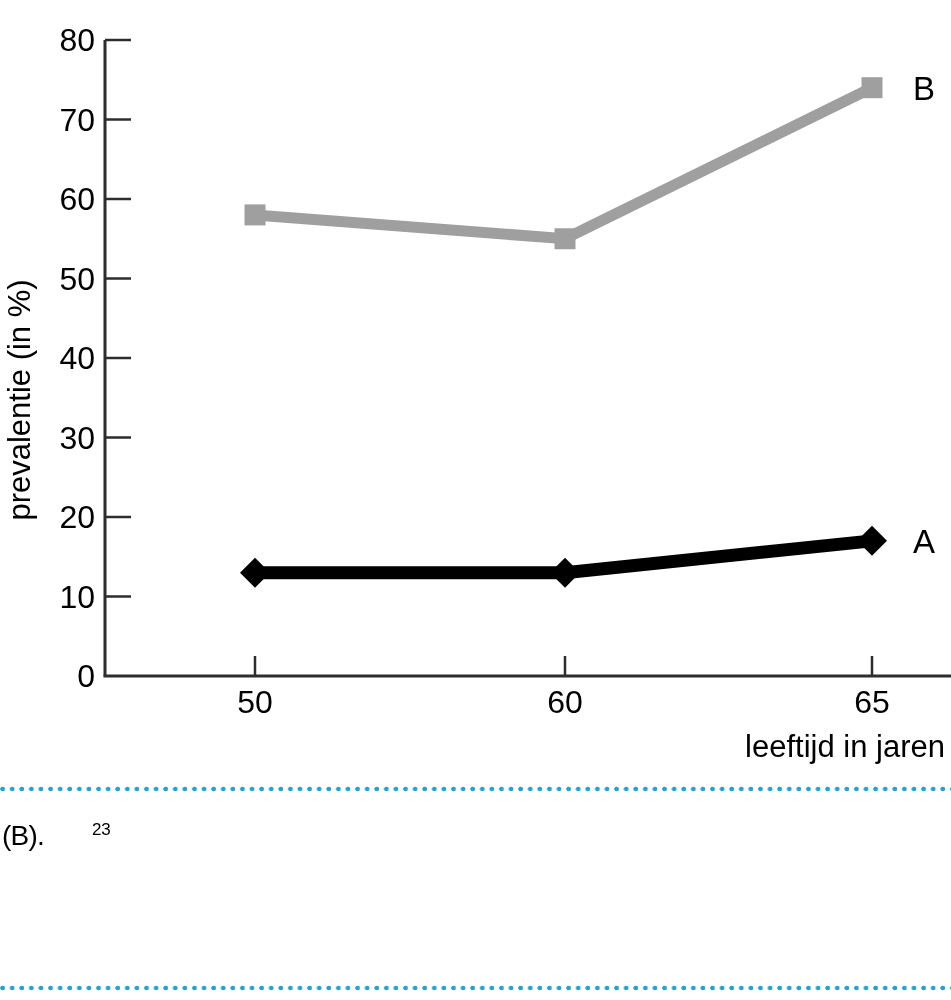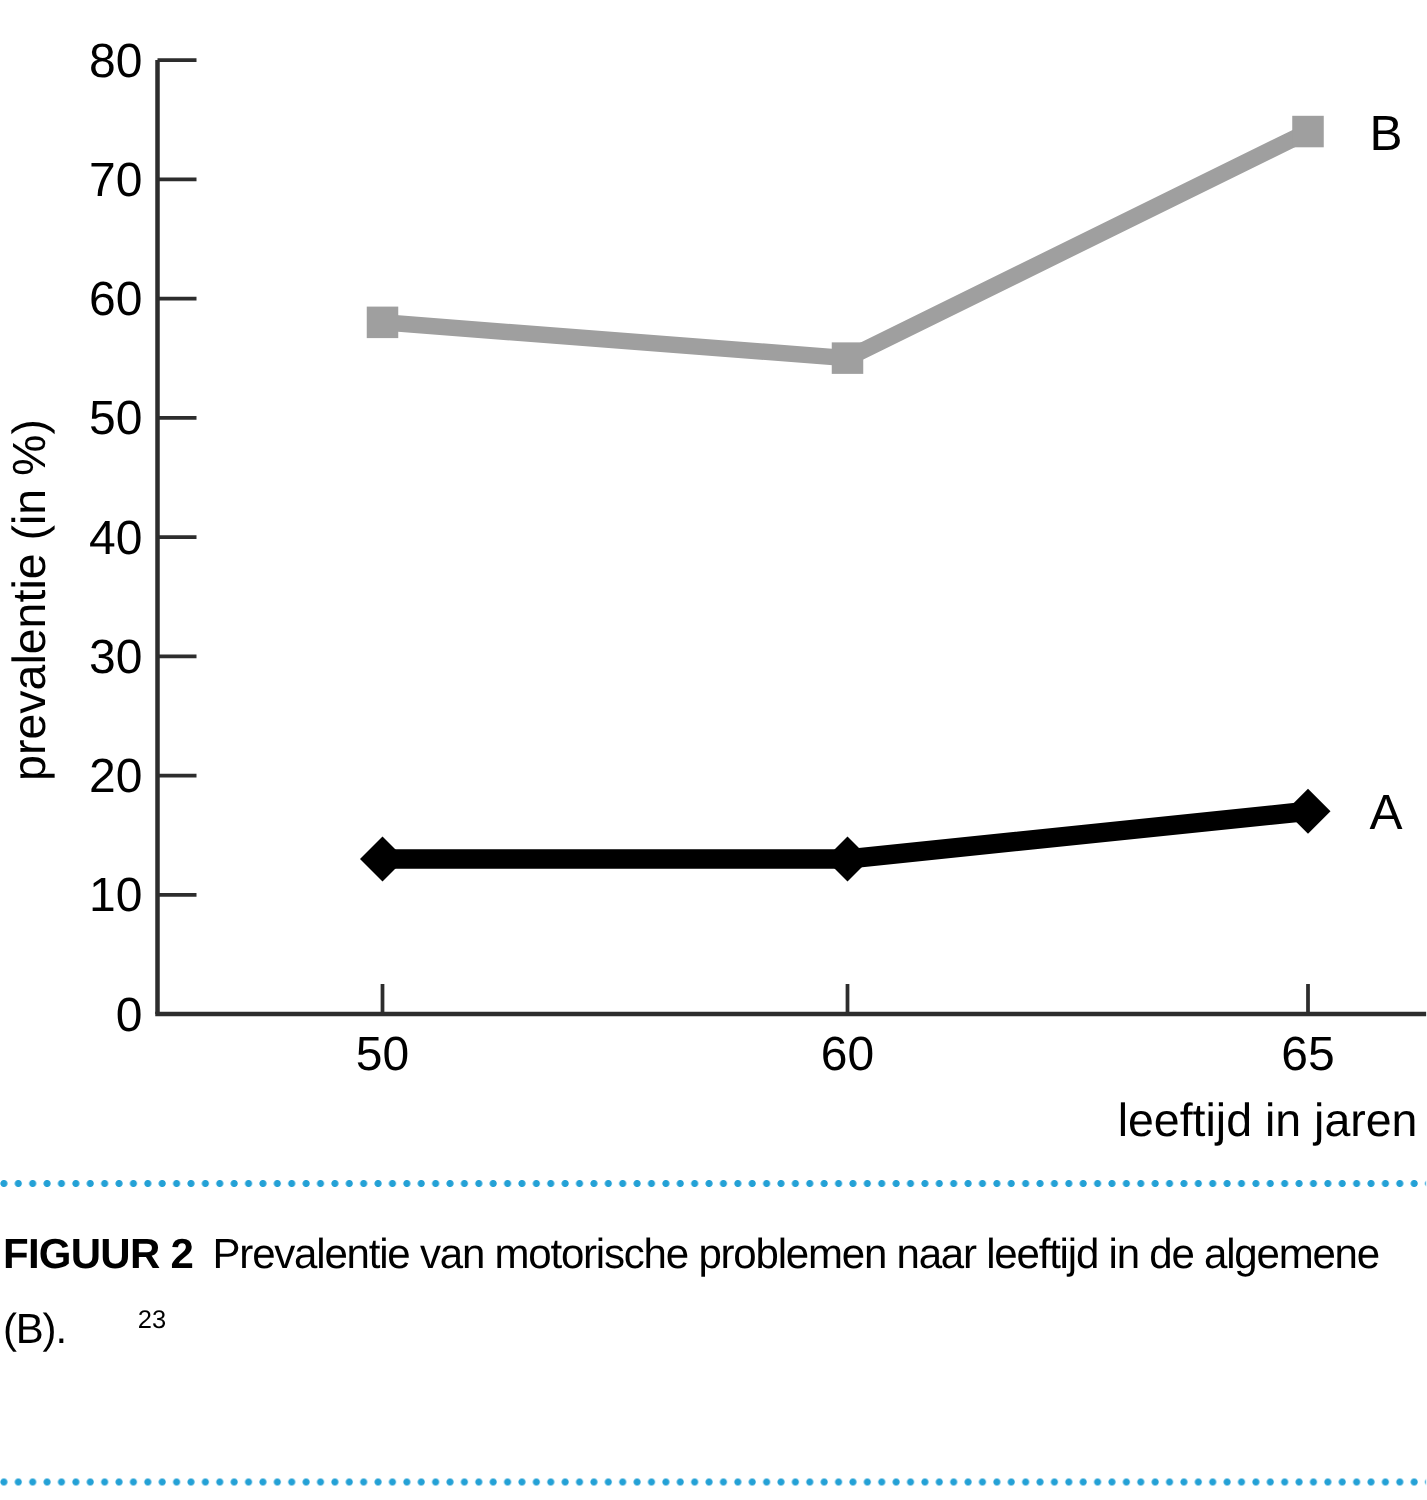--- a/index.html
+++ b/index.html
@@ -88,22 +88,19 @@
       <polygon points="240,572.65 255,557.65 270,572.65 255,587.65" fill="#000000"></polygon>
       <polygon points="550,572.65 565,557.65 580,572.65 565,587.65" fill="#000000"></polygon>
       <polygon points="857,540.85 872,525.85 887,540.85 872,555.85" fill="#000000"></polygon>
       <text x="913" y="552.85" font-size="33" fill="#000">A</text>
     </svg>
 
   <div class="dotted top" style="background-image: radial-gradient(circle at 2.6px 3px, rgb(36, 161, 214) 2.05px, rgba(255, 255, 255, 0) 2.65px);"></div>
 
   <div class="caption">
     <div class="cap-line">
-      <strong>FIGUUR 2</strong><span>Prevalentie van motorische problemen naar leeftijd in de algemene</span>
-    </div>
-    <div class="cap-line">
       <span>(B).</span><sup>23</sup>
     </div>
   </div>
 
   <div class="dotted bottom" style="background-image: radial-gradient(circle at 2.6px 3px, rgb(36, 161, 214) 2.05px, rgba(255, 255, 255, 0) 2.65px);"></div>
 
 </div>
 
 </body></html>

